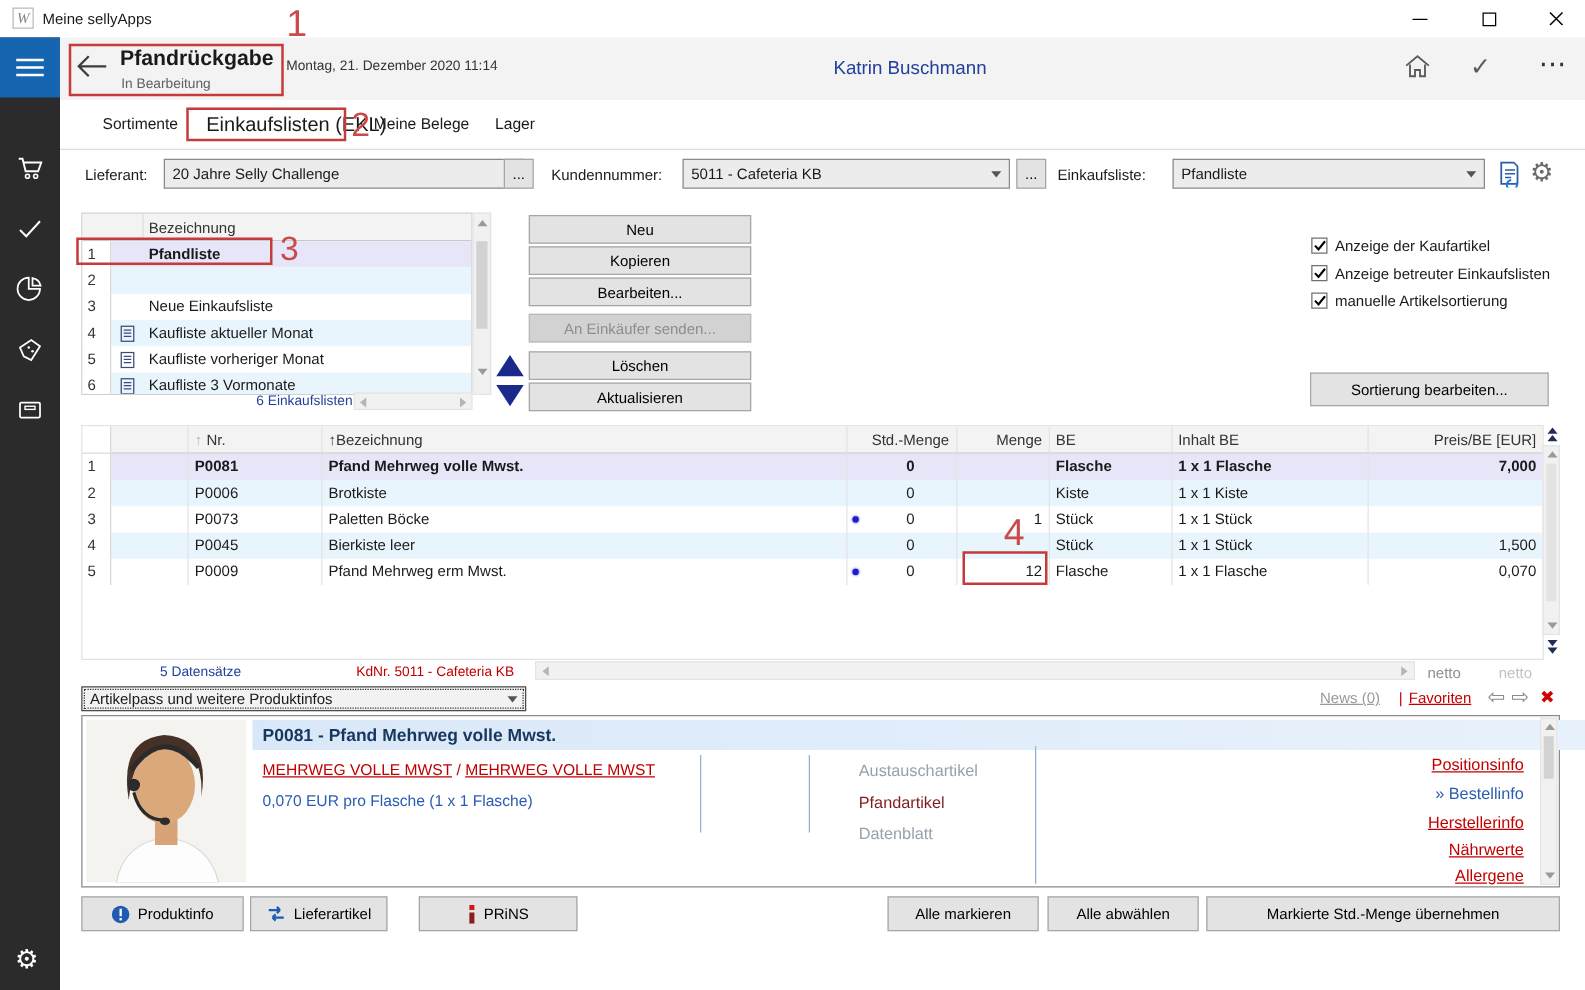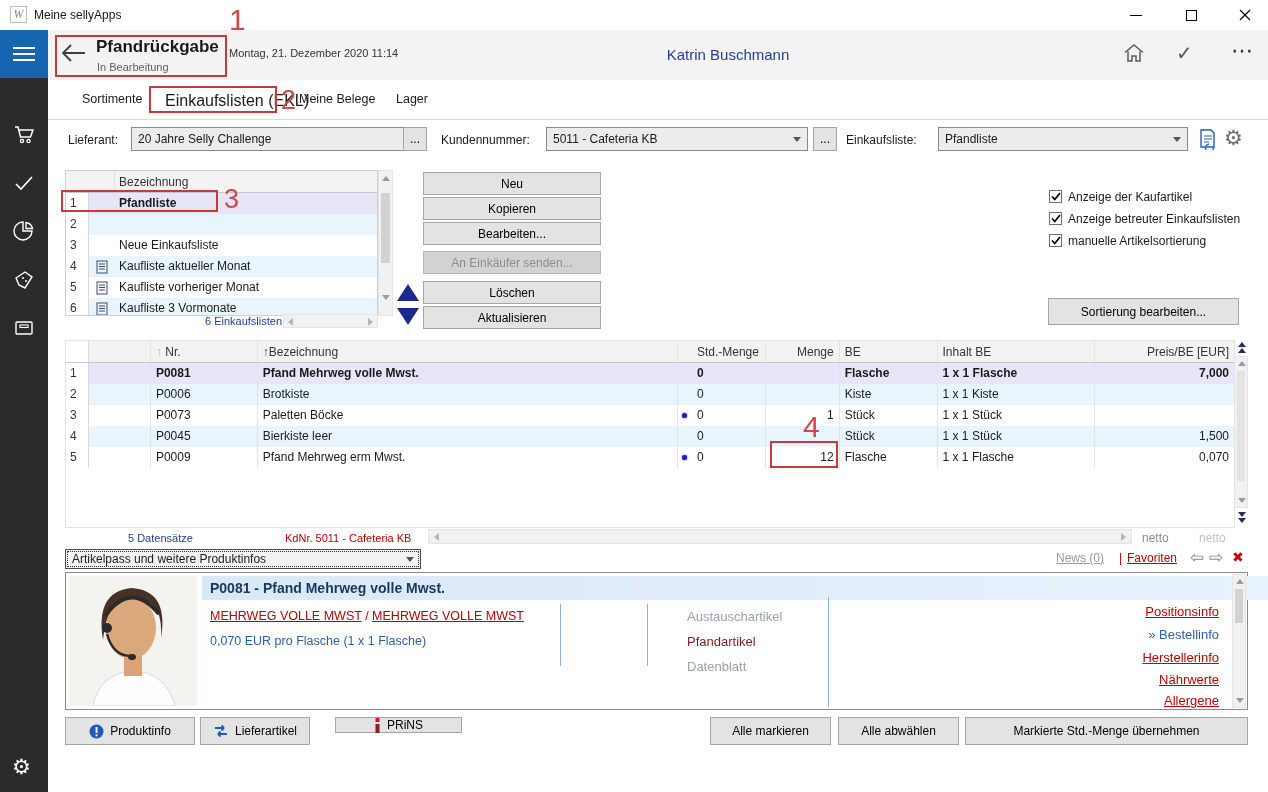--- a/index.html
+++ b/index.html
@@ -45,21 +45,21 @@
   
   .mtable{position:absolute;left:65px;top:340px;width:1170px;height:188px;border:1px solid #e2e2e2;background:#fff;overflow:hidden}
   .trow{display:flex;height:21px;line-height:21px}
   .thead{height:22px;line-height:22px;background:#f3f3f3;border-bottom:1px solid #c9c9c9;color:#333}
   .cell{border-right:1px solid #e4e4e4;padding:0 5px;white-space:nowrap;overflow:hidden}
   .c-num{width:23px;background:#fff;color:#333;padding:0 0 0 4px;border-right:1px solid #d8d8d8}
   .c-blank{width:62px}
   .c-nr{width:107px}
   .c-bez{width:421px}
   .c-dot{width:14px;border-right:none;padding:0;display:flex;align-items:center;justify-content:center}
-  .c-std{width:74px;text-align:left}
+  .c-std{width:74px;text-align:center}
   .c-menge{width:74px;text-align:right}
   .c-be{width:98px}
   .c-inh{width:158px}
   .c-preis{width:139px;text-align:right;border-right:none}
   .row-sel{background:#e6e6f8;font-weight:bold}
   .row-alt{background:#e9f5fc}
   .dotb{width:5px;height:5px;border-radius:50%;background:#1d1dcf;box-shadow:0 0 2px #1d1dcf}
   
   .bluetxt{color:#24409a}
   .redlink{color:#c00000;text-decoration:underline}
@@ -416,21 +416,21 @@
   </svg>
   <span>Produktinfo</span>
 </div>
 <div class="btn" style="left:200px;top:717px;width:110px;height:28px;gap:6px">
   <svg width="16" height="14" viewBox="0 0 16 14">
     <path d="M2 4 H11 M11 4 L8.5 1.5 M11 4 L8.5 6.5" fill="none" stroke="#1f5bb5" stroke-width="1.8"></path>
     <path d="M14 10 H5 M5 10 L7.5 7.5 M5 10 L7.5 12.5" fill="none" stroke="#1f5bb5" stroke-width="1.8"></path>
   </svg>
   <span>Lieferartikel</span>
 </div>
-<div class="btn" style="left:335px;top:717px;width:127px;height:16px;gap:6px">
+<div class="btn" style="left:335px;top:717px;width:127px;height:28px;gap:6px">
   <svg width="7" height="15" viewBox="0 0 7 15">
     <rect x="1.5" y="0" width="4" height="4" fill="#d01616"></rect>
       <rect x="1.5" y="6" width="4" height="9" fill="#8a1d1d"></rect>
   </svg>
   <span>PRiNS</span>
 </div>
 <div class="btn" style="left:710px;top:717px;width:121px;height:28px">Alle markieren</div>
 <div class="btn" style="left:838px;top:717px;width:121px;height:28px">Alle abwählen</div>
 <div class="btn" style="left:965px;top:717px;width:283px;height:28px">Markierte Std.-Menge übernehmen</div>
 

